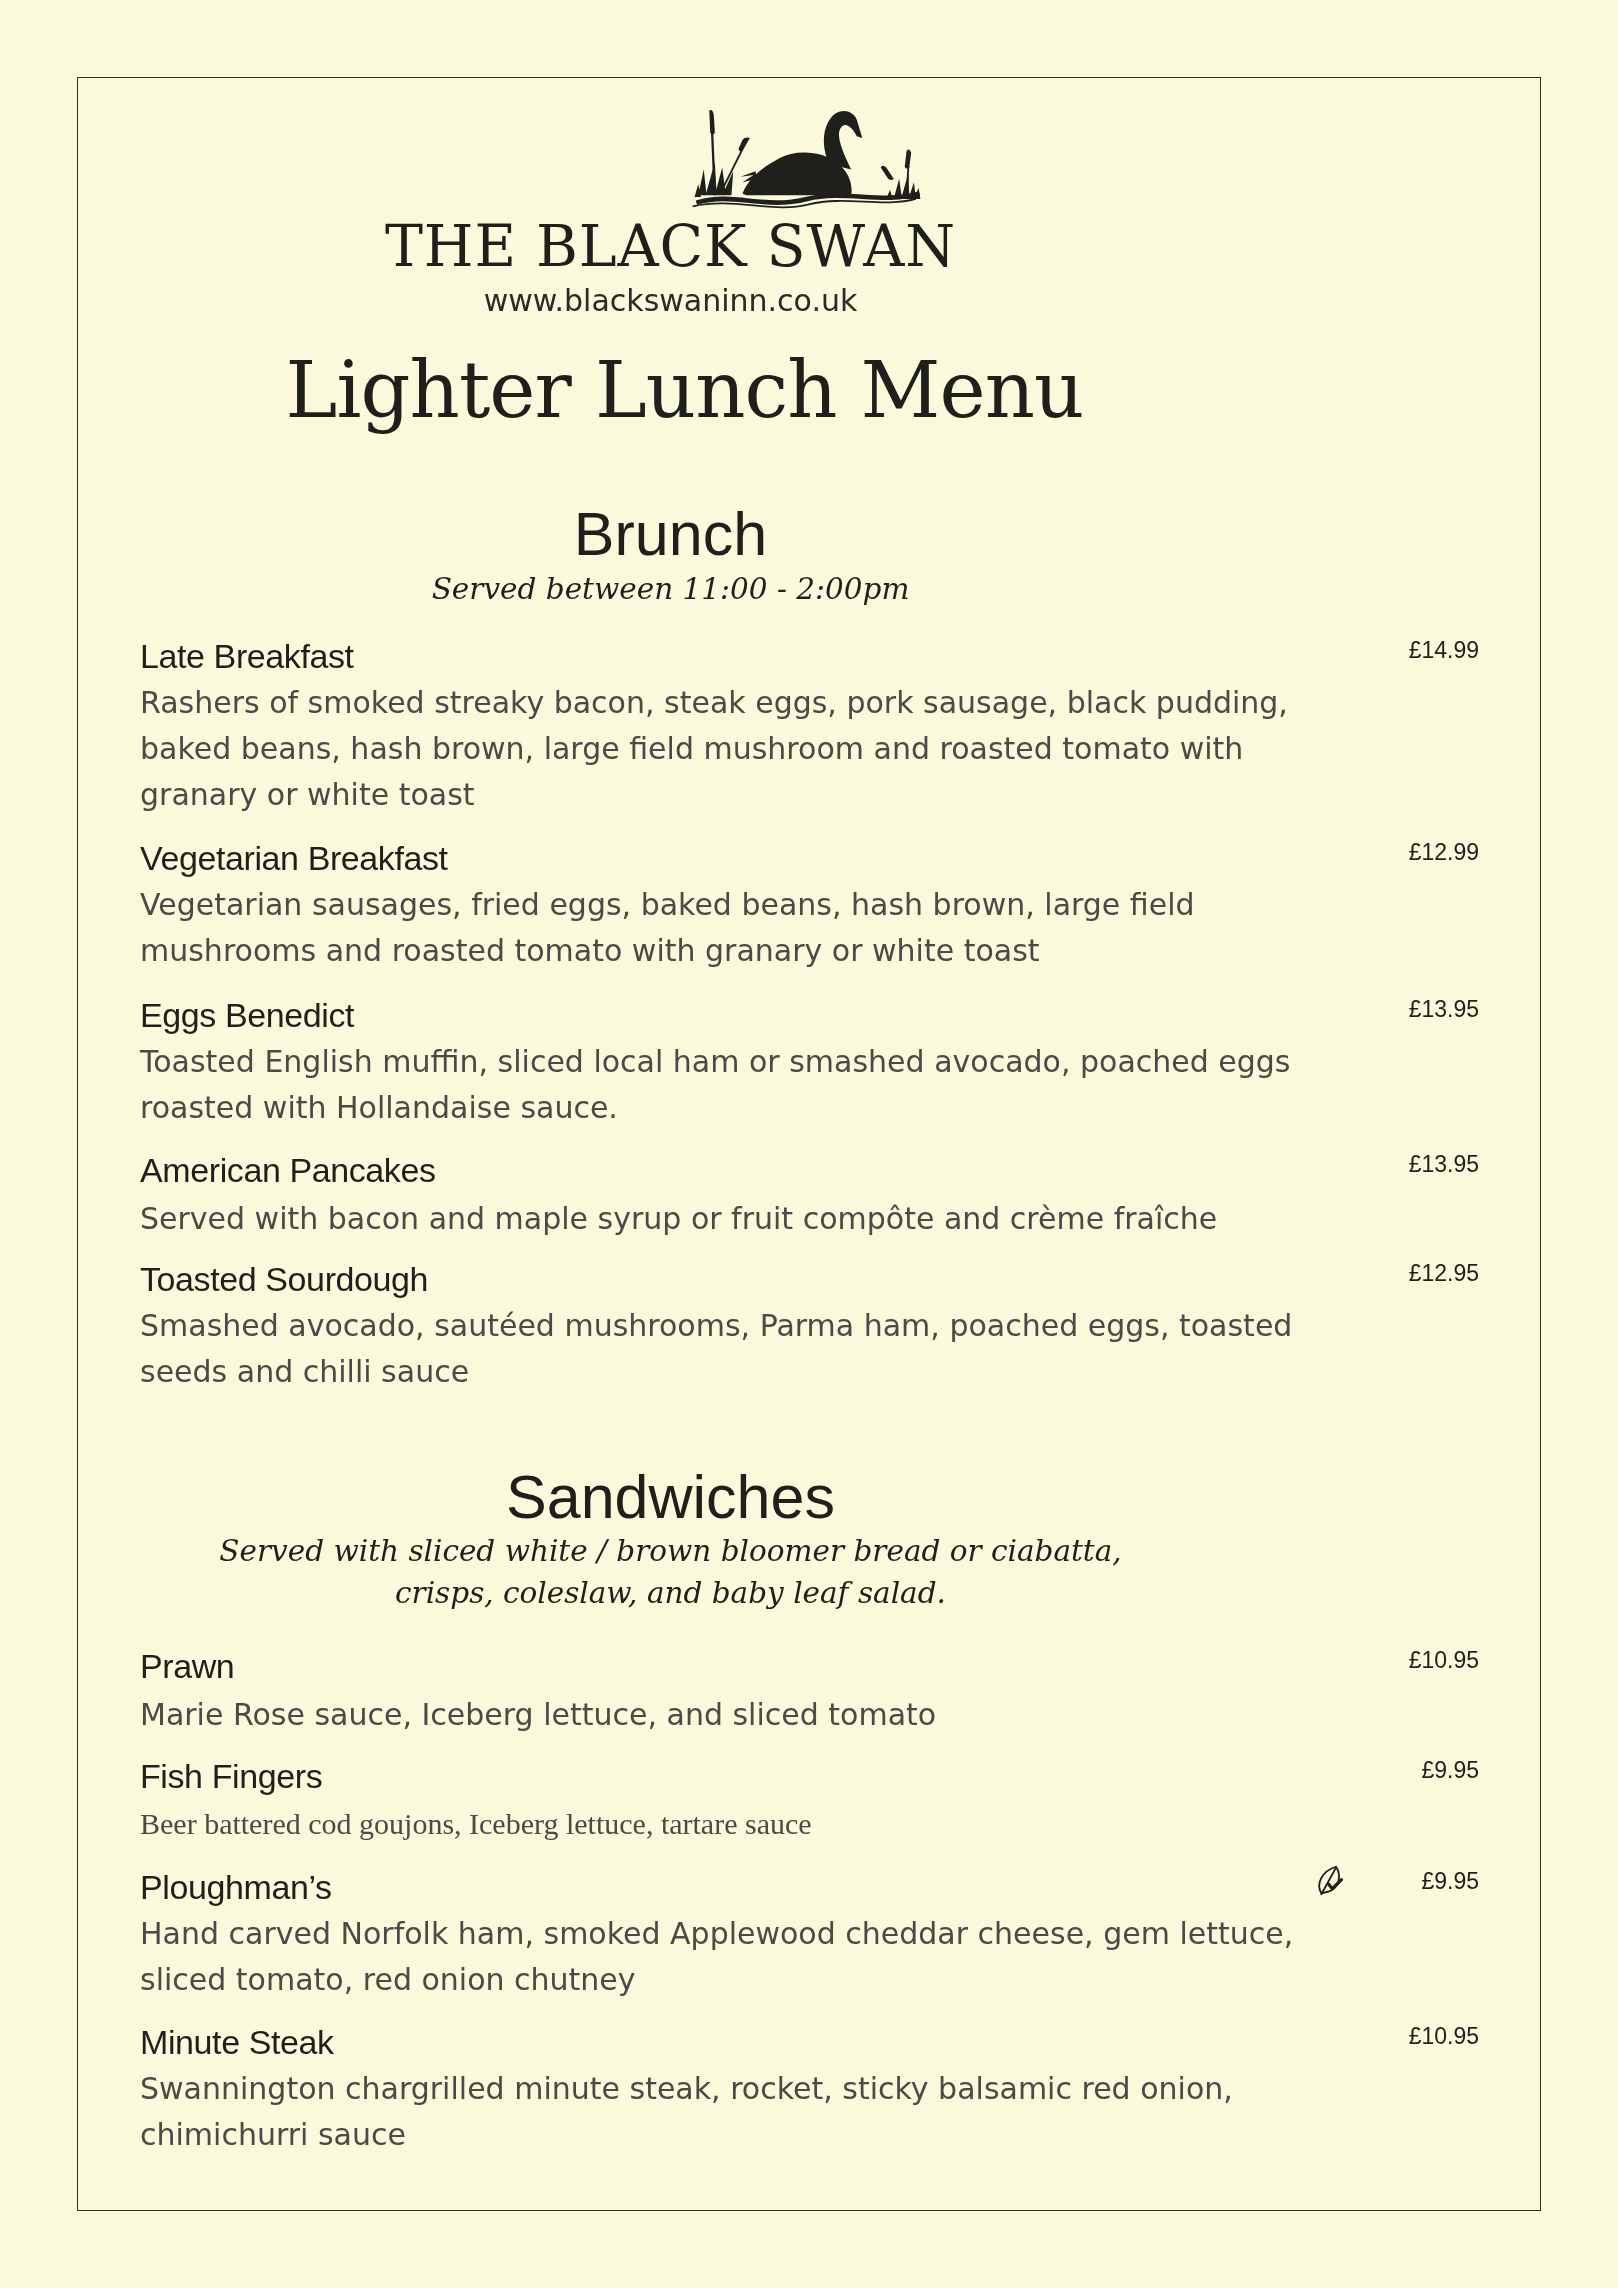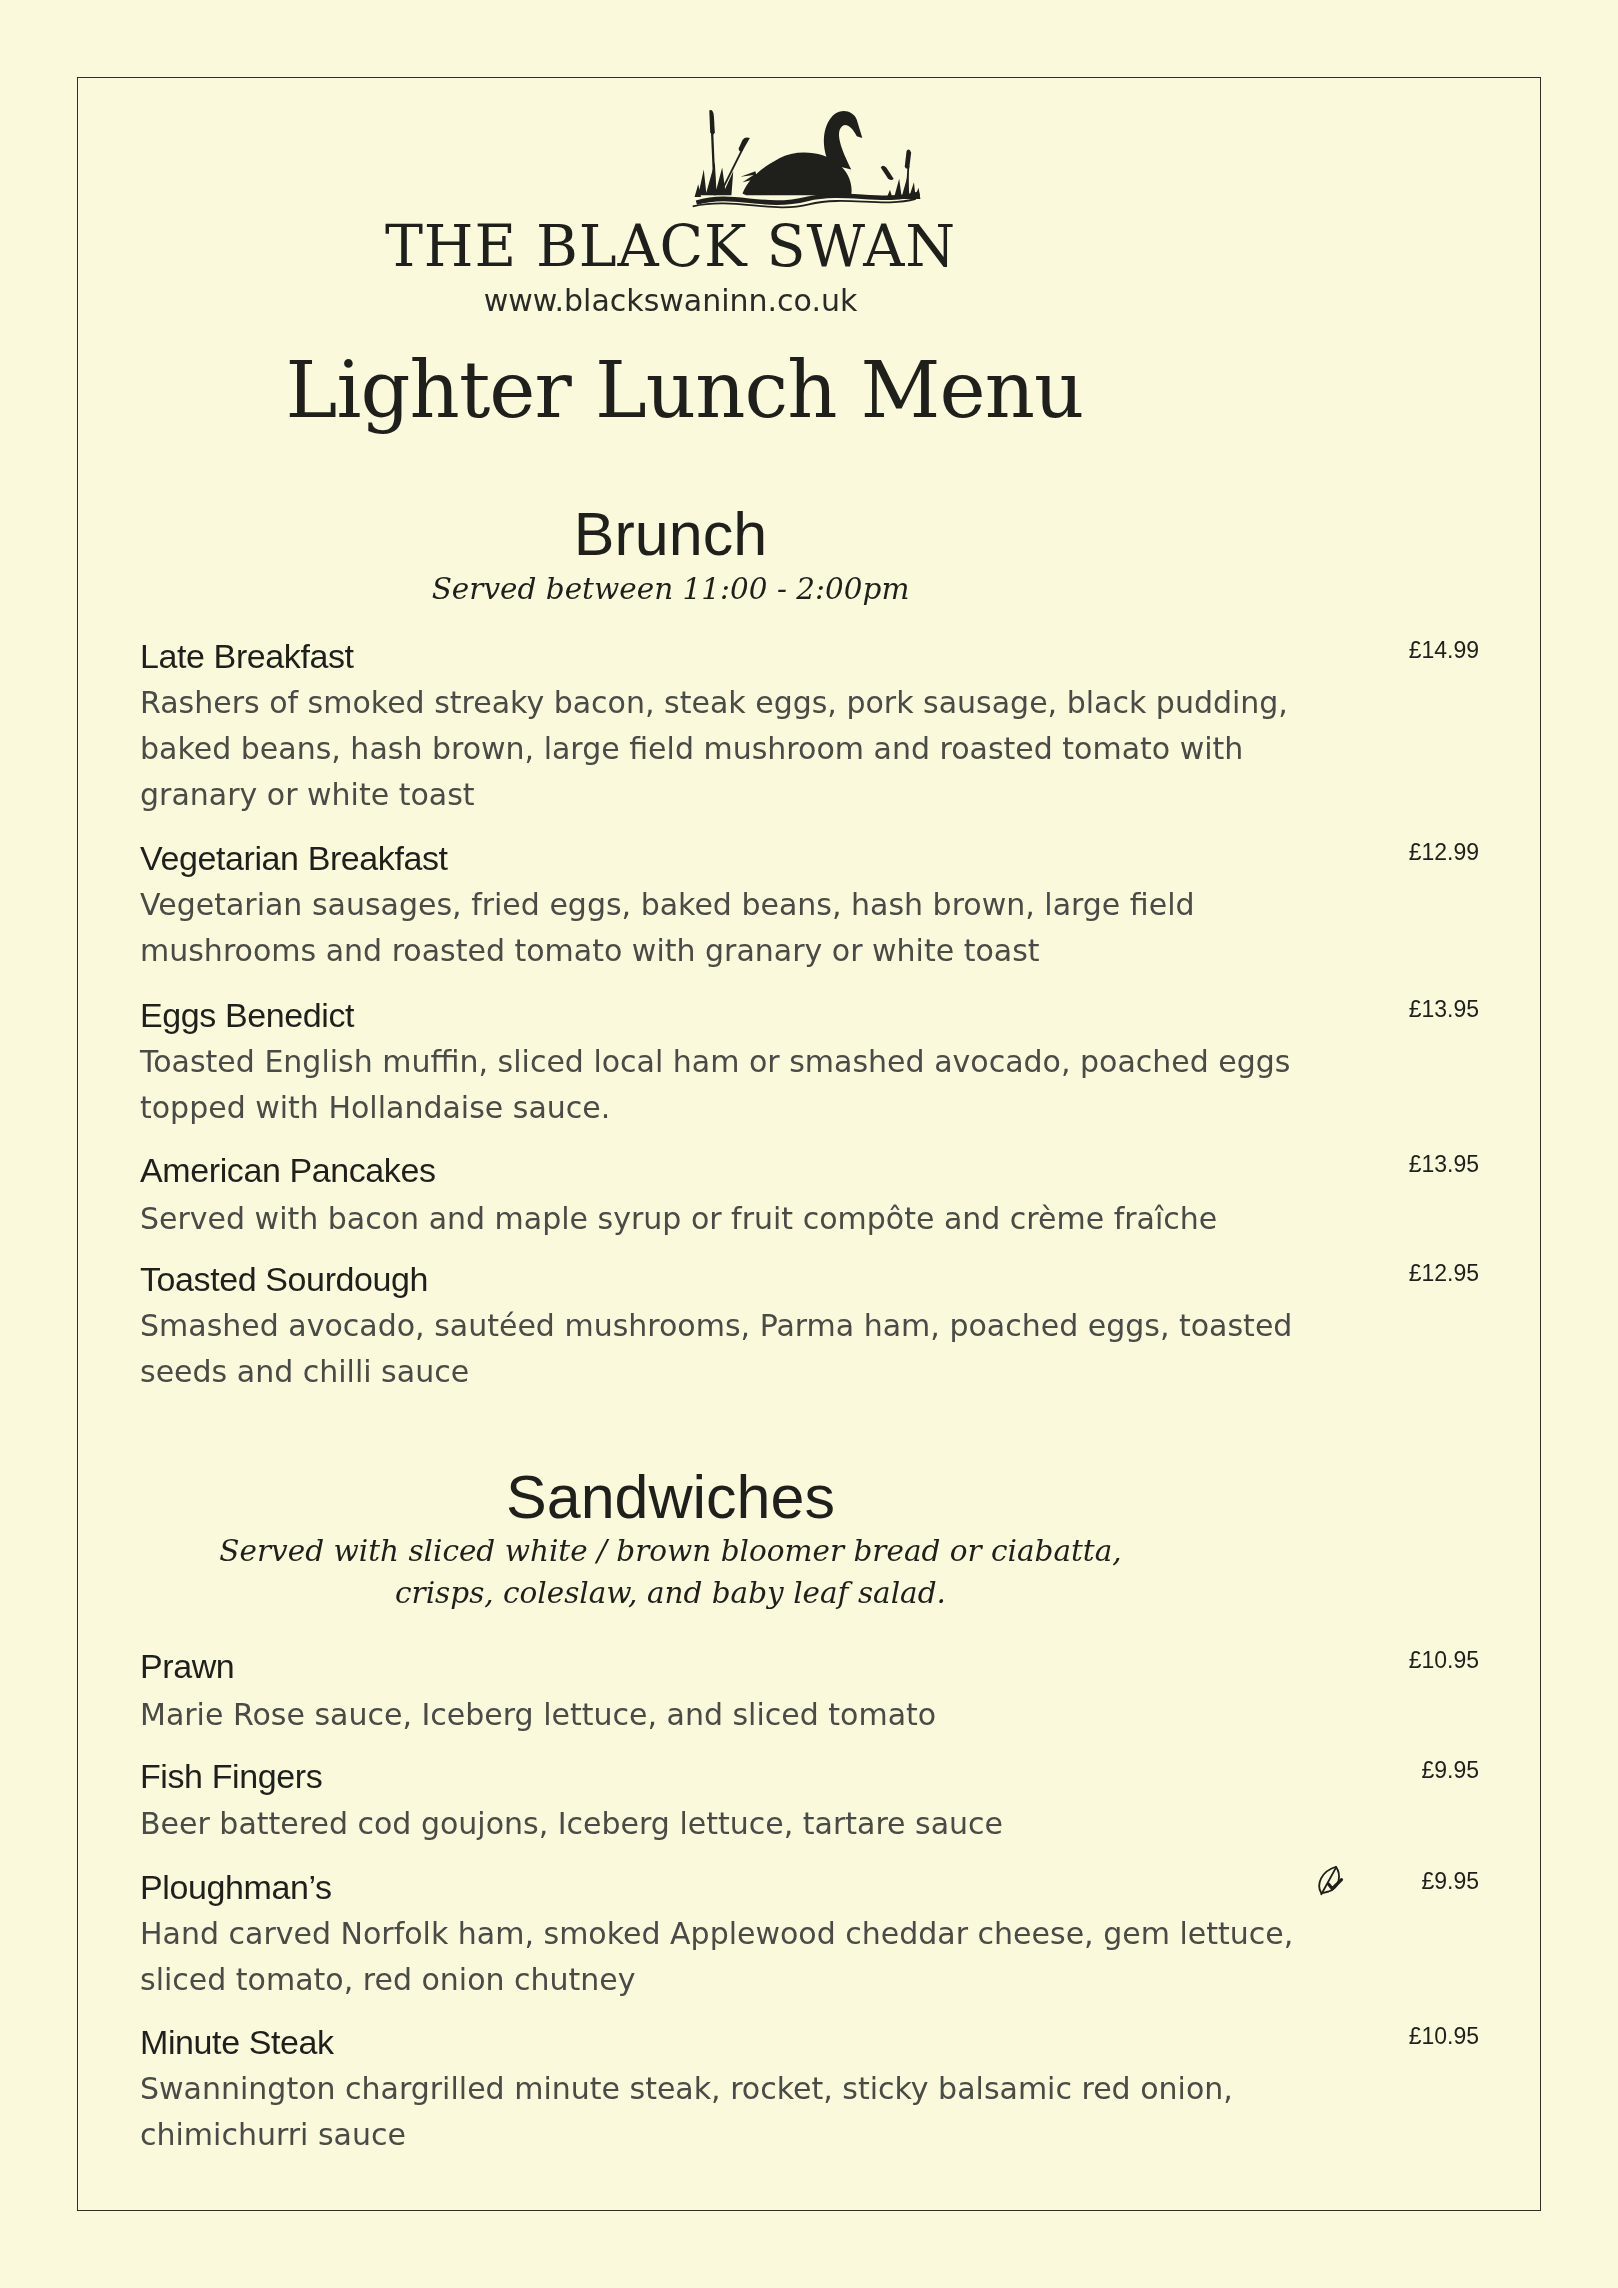--- a/index.html
+++ b/index.html
@@ -140,21 +140,21 @@
   <div class="item-title" style="top:841px;">Vegetarian Breakfast</div>
   <div class="item-price" style="top:841px;">£12.99</div>
   <div class="item-desc" style="top:882px;">Vegetarian sausages, fried eggs, baked beans, hash brown, large field
 mushrooms and roasted tomato with granary or white toast</div>
 </div>
 
 <div>
   <div class="item-title" style="top:998px;">Eggs Benedict</div>
   <div class="item-price" style="top:998px;">£13.95</div>
   <div class="item-desc" style="top:1039px;">Toasted English muffin, sliced local ham or smashed avocado, poached eggs
-topped with Hollandaise sauce.</div>
+roasted with Hollandaise sauce.</div>
 </div>
 
 <div>
   <div class="item-title" style="top:1153px;">American Pancakes</div>
   <div class="item-price" style="top:1153px;">£13.95</div>
   <div class="item-desc" style="top:1196px;">Served with bacon and maple syrup or fruit compôte and crème fraîche</div>
 </div>
 
 <div>
   <div class="item-title" style="top:1262px;">Toasted Sourdough</div>
@@ -169,21 +169,21 @@
 
 <div>
   <div class="item-title" style="top:1649px;">Prawn</div>
   <div class="item-price" style="top:1649px;">£10.95</div>
   <div class="item-desc" style="top:1692px;">Marie Rose sauce, Iceberg lettuce, and sliced tomato</div>
 </div>
 
 <div>
   <div class="item-title" style="top:1759px;">Fish Fingers</div>
   <div class="item-price" style="top:1759px;">£9.95</div>
-  <div class="item-desc" style="top:1801px;">Beer battered cod goujons, Iceberg lettuce, tartare sauce</div>
+  <div class="item-desc" style="top:1801px;font-family:Liberation Serif, serif;">Beer battered cod goujons, Iceberg lettuce, tartare sauce</div>
 </div>
 
 <div>
   <div class="item-title" style="top:1870px;">Ploughman’s</div>
   <svg class="diet-icon" style="left:1314px; top:1864px;" viewBox="0 0 36 36" xmlns="http://www.w3.org/2000/svg">
     <g fill="none" stroke="#1f1f1c" stroke-width="2" stroke-linecap="round" stroke-linejoin="round">
       <path d="M8 32 C 2 22, 8 8, 24 3 C 30 12, 28 26, 16 30 Z"></path>
       <line x1="8" y1="33" x2="24" y2="4"></line>
       <path d="M16 22 l4 5 l10 -10" stroke-width="3.5"></path>
     </g>

